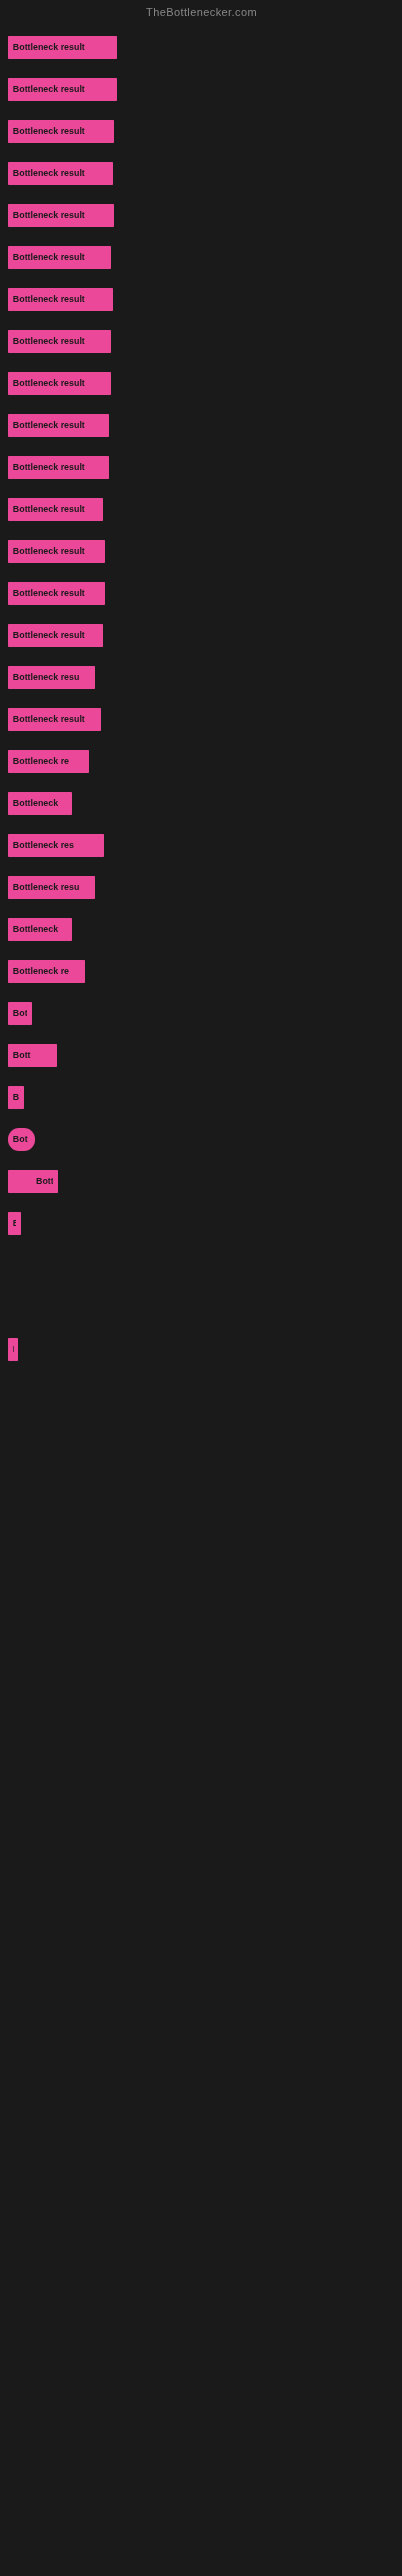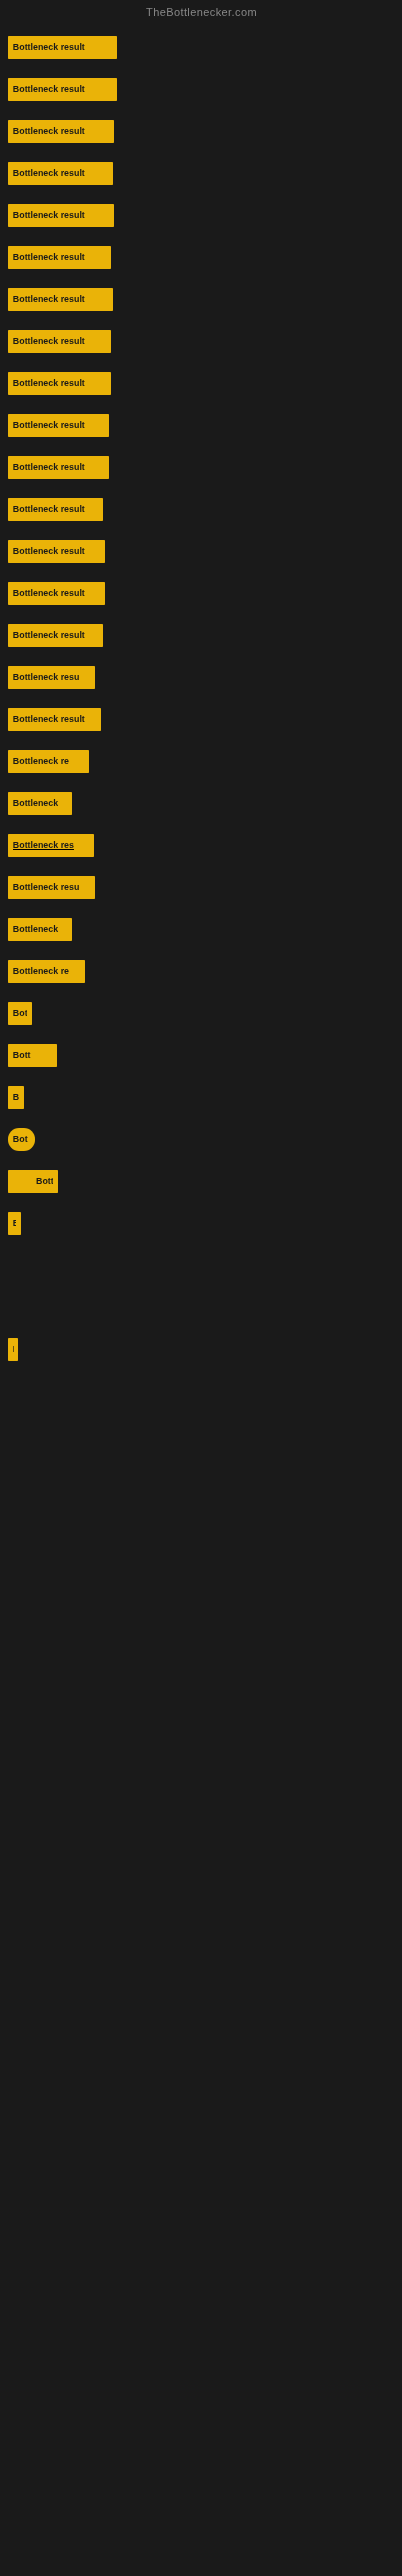--- a/index.html
+++ b/index.html
@@ -36,21 +36,21 @@
       height: 42px;
     }
 
     .bar-wrapper {
       display: flex;
       align-items: center;
       height: 100%;
     }
 
     .bar {
-      background-color: #eab308;
+      background-color: #ec4899;
       height: 22.5px;
       display: flex;
       align-items: center;
       padding: 0 4.8px;
       border-radius: 0.8px;
       white-space: nowrap;
       overflow: hidden;
     }
 
     .bar-label {
@@ -196,21 +196,21 @@
     </div>
     <div class="bar-row">
       <div class="bar-wrapper">
         <div class="bar" style="width: 64px;">
           <span class="bar-label">Bottleneck</span>
         </div>
       </div>
     </div>
     <div class="bar-row">
       <div class="bar-wrapper">
-        <div class="bar" style="width: 86px; text-decoration: underline;">
+        <div class="bar" style="width: 96px;">
           <span class="bar-label">Bottleneck res</span>
         </div>
       </div>
     </div>
     <div class="bar-row">
       <div class="bar-wrapper">
         <div class="bar" style="width: 87px;">
           <span class="bar-label">Bottleneck resu</span>
         </div>
       </div>

